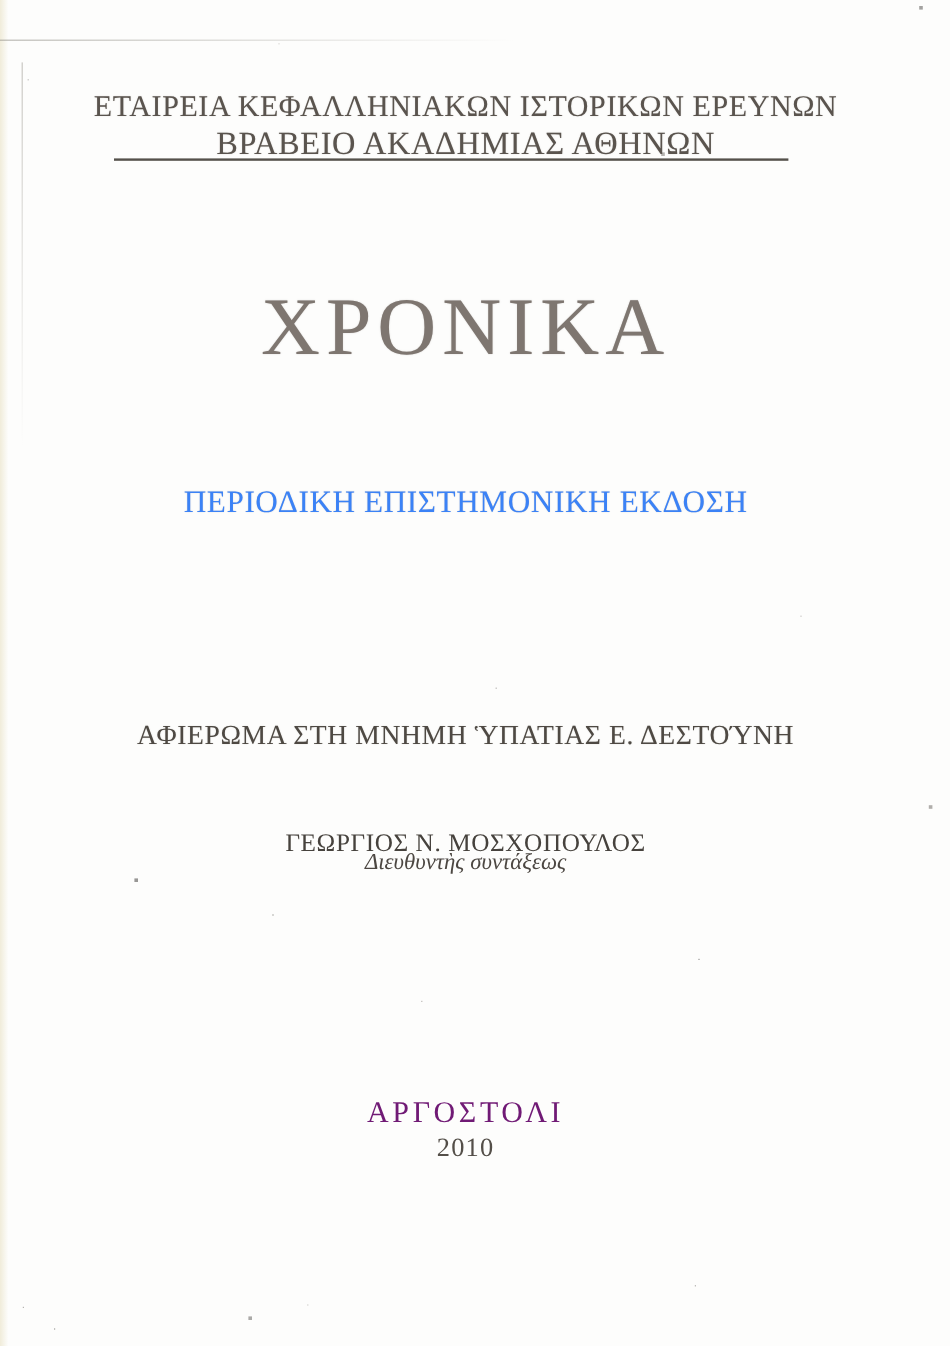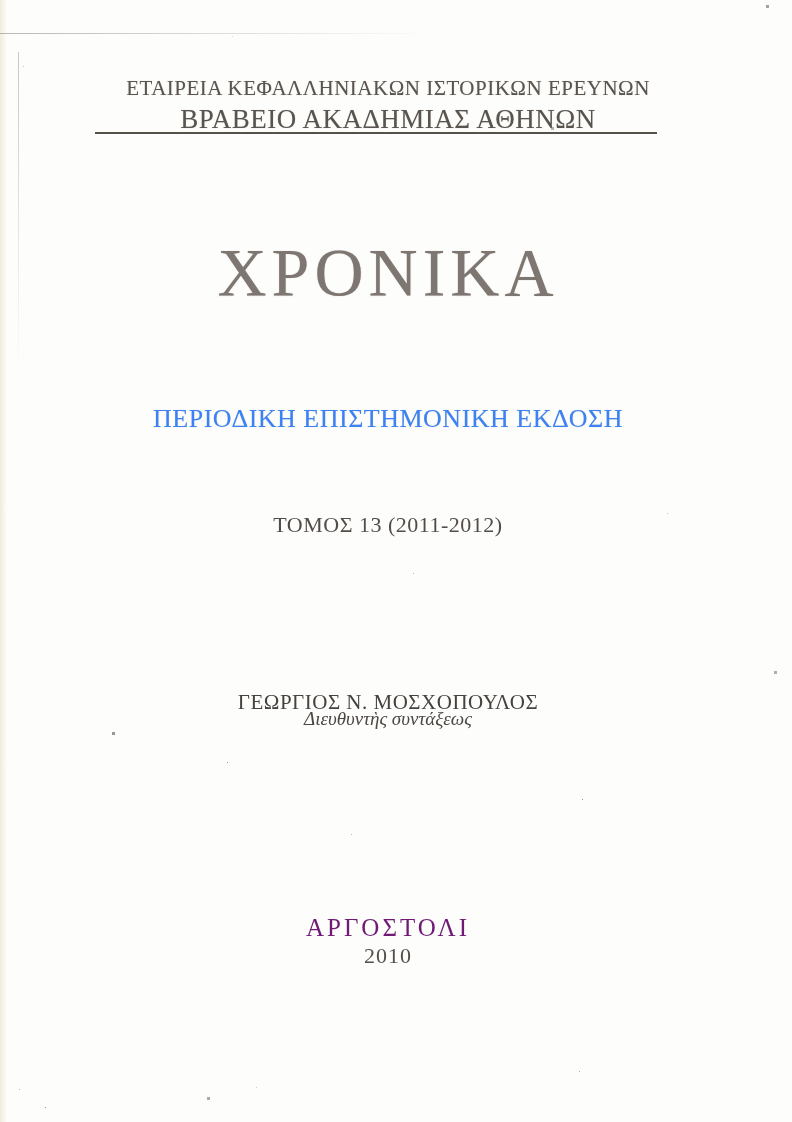--- a/index.html
+++ b/index.html
@@ -65,21 +65,21 @@
   .block {
     position: absolute;
     left: 0;
     width: 776px;
     text-align: center;
     color: #4f4a44;
     white-space: nowrap;
   }
   .society {
     top: 76px;
-    font-size: 21px;
+    font-size: 25px;
     letter-spacing: 0.5px;
     color: #5a544e;
     text-shadow: 0 0 1px rgba(110,104,98,0.35);
   }
   .award {
     top: 104px;
     font-size: 27px;
     letter-spacing: 0.5px;
     color: #5a544e;
     text-shadow: 0 0 1px rgba(110,104,98,0.35);
@@ -161,22 +161,22 @@
   <div class="block award">ΒΡΑΒΕΙΟ ΑΚΑΔΗΜΙΑΣ ΑΘΗΝΩΝ</div>
 
   <div class="header-rule"></div>
 
   <div class="block main-title">
     <div>ΧΡΟΝΙΚΑ</div>
   </div>
 
   <div class="block subtitle">ΠΕΡΙΟΔΙΚΗ ΕΠΙΣΤΗΜΟΝΙΚΗ ΕΚΔΟΣΗ</div>
 
-  <div class="block volume">ΤΟΜΟΣ 13 (2011-2012)</div>
 
+  <div class="block dedication">ΑΦΙΕΡΩΜΑ ΣΤΗ ΜΝΗΜΗ ὙΠΑΤΙΑΣ Ε. ΔΕΣΤΟΎΝΗ</div>
 
   <div class="block editor-role">Διευθυντὴς συντάξεως</div>
 
   <div class="block editor-name">ΓΕΩΡΓΙΟΣ Ν. ΜΟΣΧΟΠΟΥΛΟΣ</div>
 
   <div class="block place">ΑΡΓΟΣΤΟΛΙ</div>
 
   <div class="block year">2010</div>
 
 </div>

